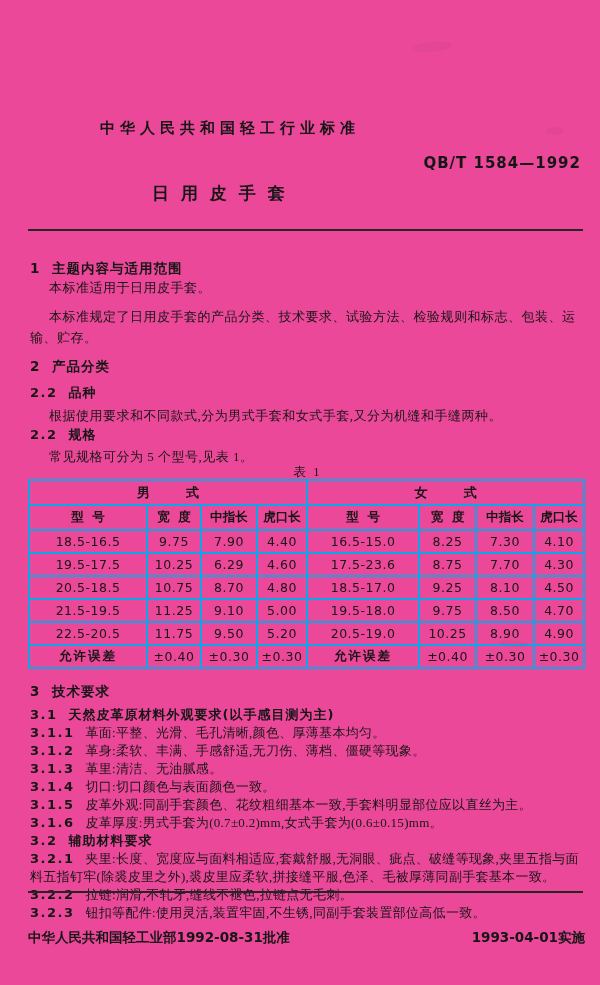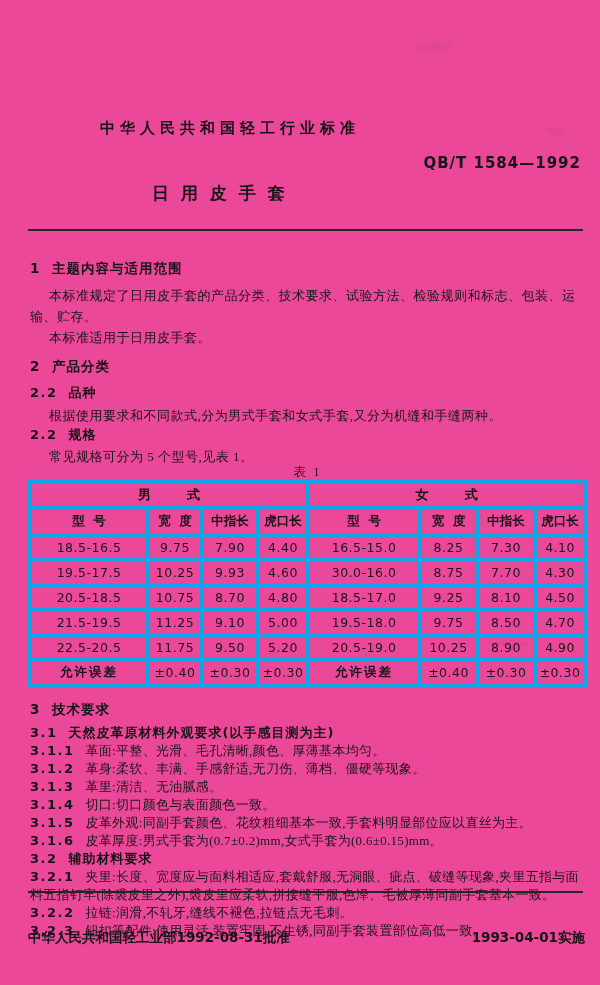--- a/index.html
+++ b/index.html
@@ -46,21 +46,21 @@
   .caption {
     margin-top:-2px; line-height:14px; text-align:center; font-size:12.5px;
     letter-spacing:2px;
   }
   
   table.sizes {
     width:555px; margin-left:-2px; border-collapse:collapse; table-layout:fixed;
     border-top:2.5px solid #1d1d1d; border-bottom:2.5px solid #1d1d1d;
   }
   table.sizes th, table.sizes td {
-    border:4px solid #0ea5e9; text-align:center; vertical-align:middle; padding:0;
+    border:2px solid #0ea5e9; text-align:center; vertical-align:middle; padding:0;
   }
   table.sizes thead th { height:23px; font-size:13px; font-weight:bold;
     font-family:"DejaVu Sans","Liberation Sans",sans-serif; white-space:pre; }
   table.sizes thead tr.colhead th { border-bottom:1.5px solid #2a2a2a; font-size:12.5px; }
   table.sizes tbody td {
     height:21px; font-size:12.5px;
     font-family:"DejaVu Sans","Liberation Sans",sans-serif; letter-spacing:0.5px;
   }
   table.sizes tbody tr.tolerance-row td.cjk {
     font-family:"Liberation Serif","DejaVu Serif",serif; font-weight:bold; letter-spacing:2px;margin-left:30px;
@@ -100,22 +100,22 @@
     <div class="code">QB/T 1584—1992</div>
     <div class="doc-title">日 用 皮 手 套</div>
     <div class="rule-top"></div>
   </header>
 
   <main class="main">
 
     <div class="h1 mt28">
       <span class="num">1</span><span>主题内容与适用范围</span>
     </div>
+    <p class="para">本标准适用于日用皮手套。</p>
     <p class="para mt8">本标准规定了日用皮手套的产品分类、技术要求、试验方法、检验规则和标志、包装、运输、贮存。</p>
-    <p class="para">本标准适用于日用皮手套。</p>
 
     <div class="h1 mt9">
       <span class="num">2</span><span>产品分类</span>
     </div>
     <div class="h2 mt9">
       <span class="num">2.2</span><span>品种</span>
     </div>
     <p class="para mt3">根据使用要求和不同款式,分为男式手套和女式手套,又分为机缝和手缝两种。</p>
     <div class="h2">
       <span class="num">2.2</span><span>规格</span>
@@ -157,23 +157,23 @@
             <td>7.90</td>
             <td>4.40</td>
             <td class="cjk">16.5-15.0</td>
             <td>8.25</td>
             <td>7.30</td>
             <td>4.10</td>
           </tr>
           <tr>
             <td class="cjk">19.5-17.5</td>
             <td>10.25</td>
-            <td>9.93</td>
+            <td>6.29</td>
             <td>4.60</td>
-            <td class="cjk">30.0-16.0</td>
+            <td class="cjk">17.5-23.6</td>
             <td>8.75</td>
             <td>7.70</td>
             <td>4.30</td>
           </tr>
           <tr>
             <td class="cjk">20.5-18.5</td>
             <td>10.75</td>
             <td>8.70</td>
             <td>4.80</td>
             <td class="cjk">18.5-17.0</td>

